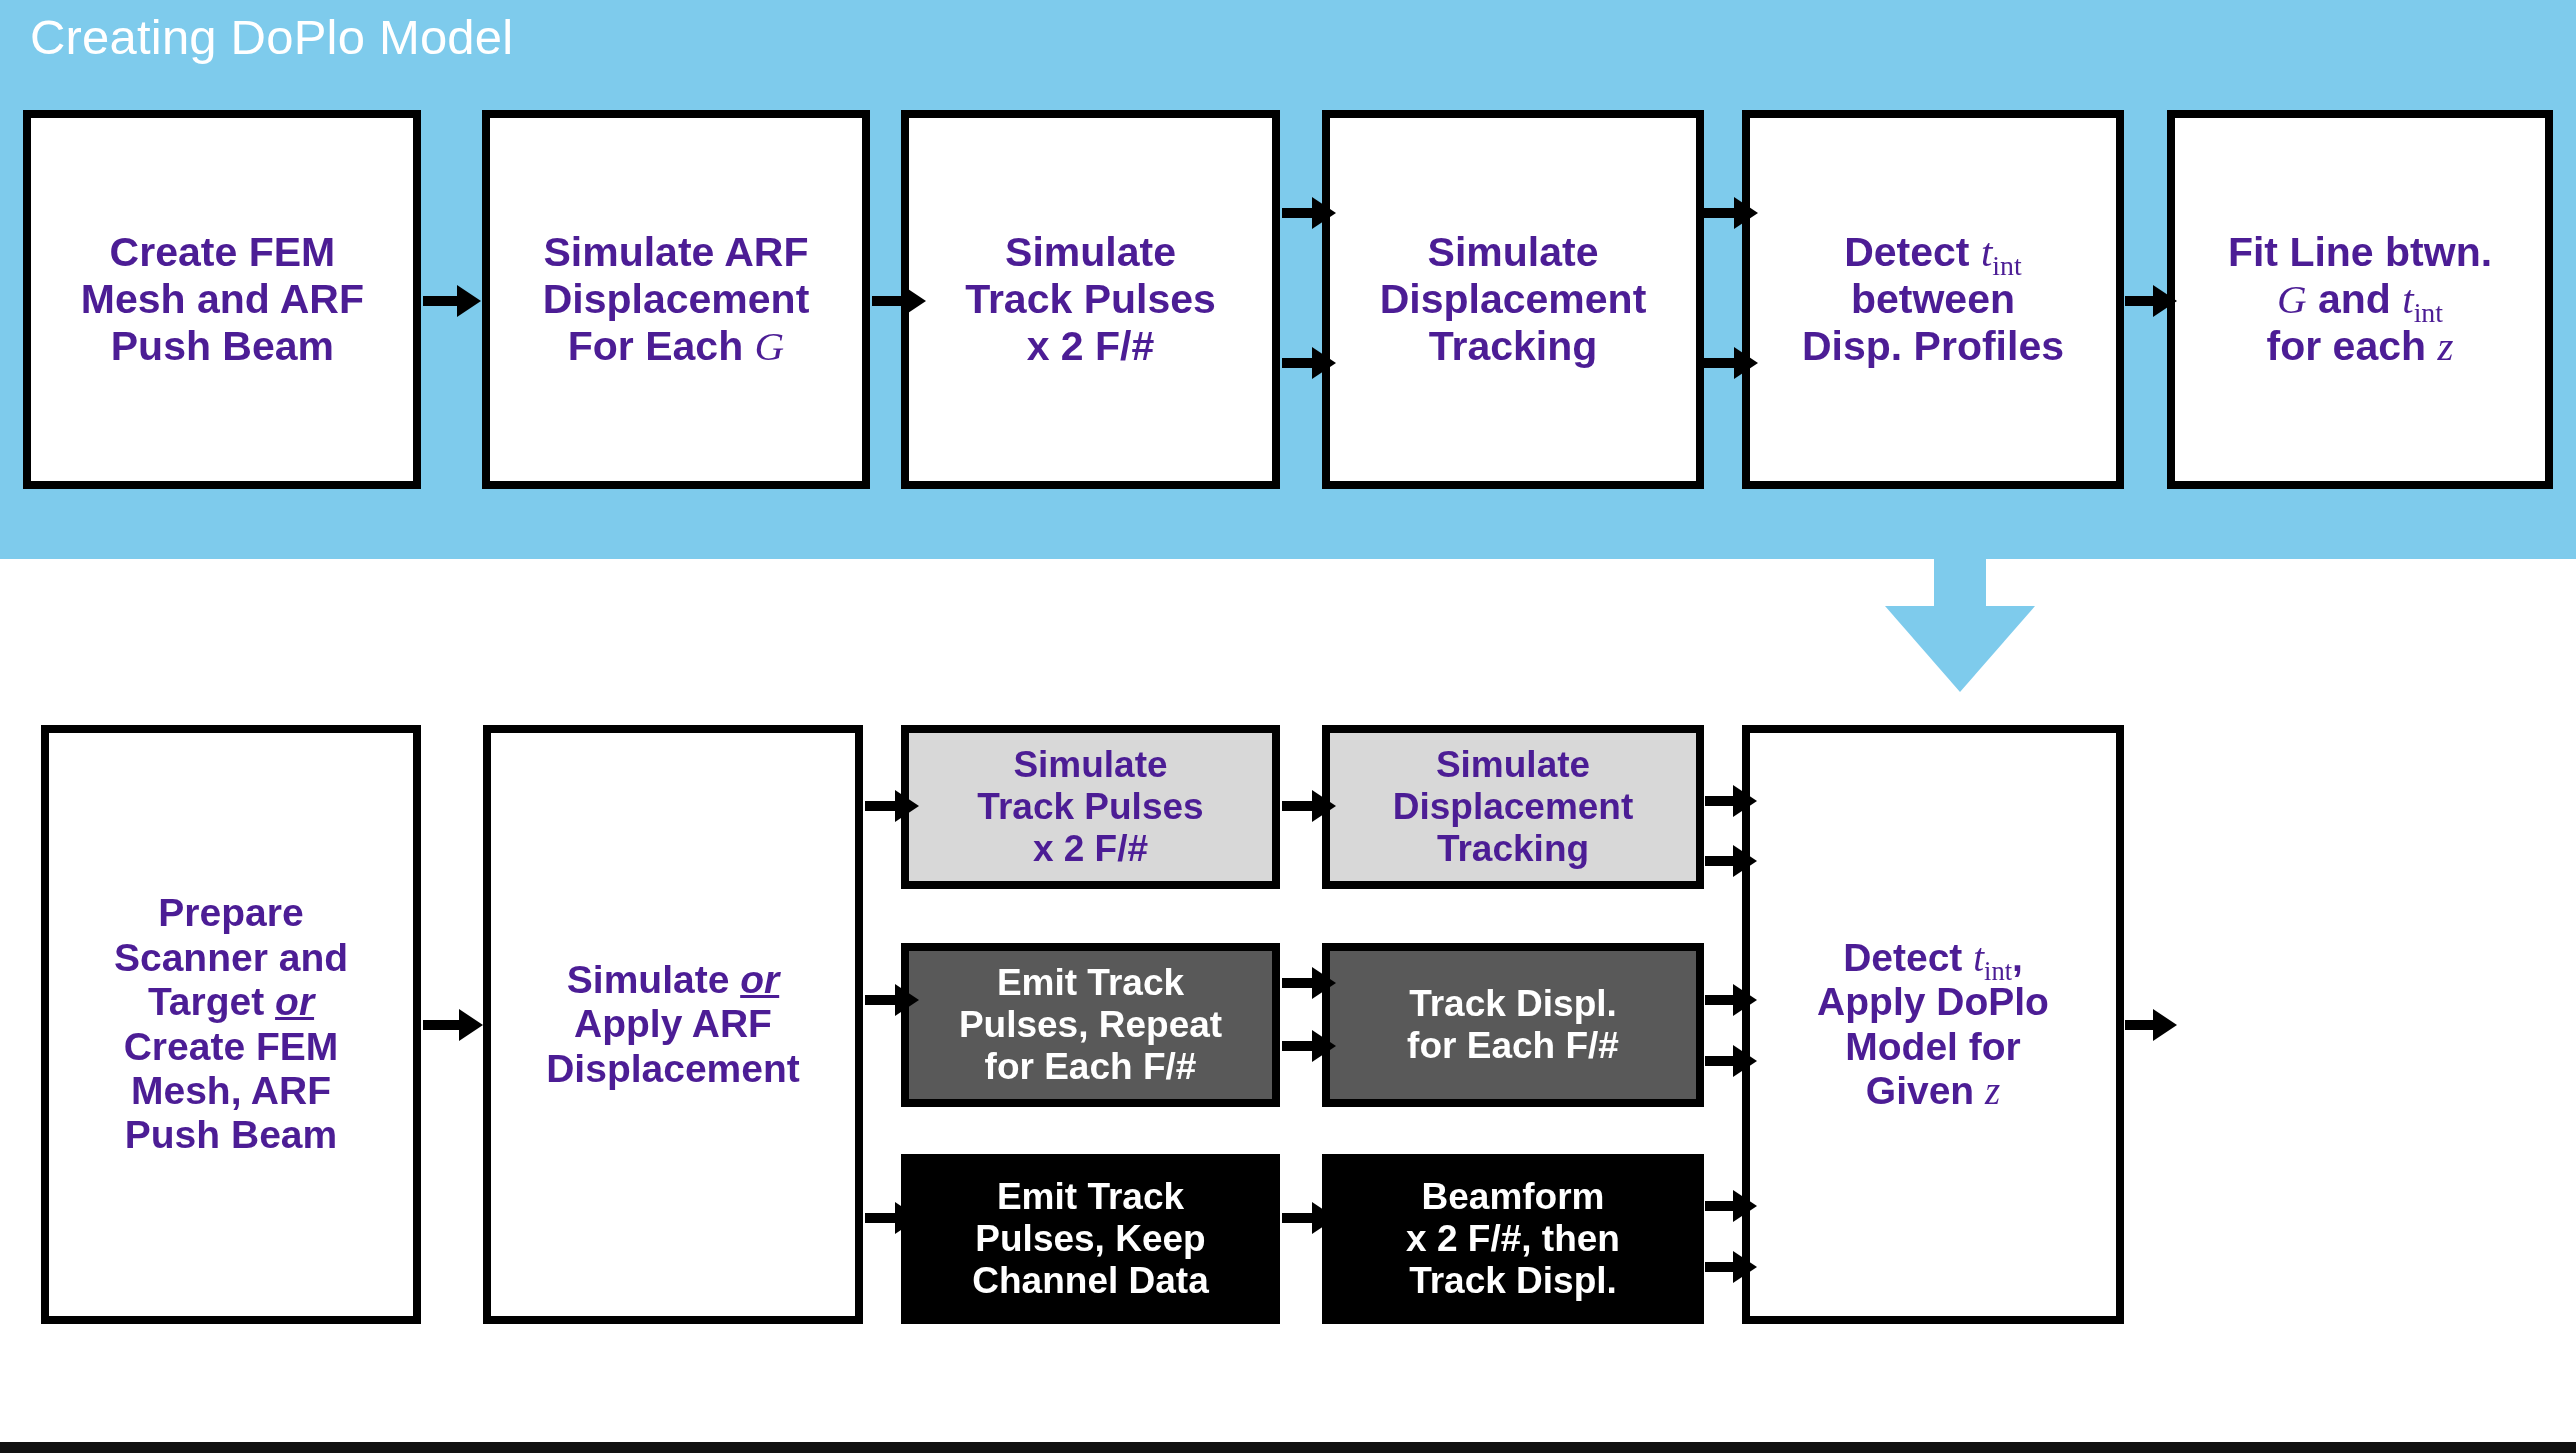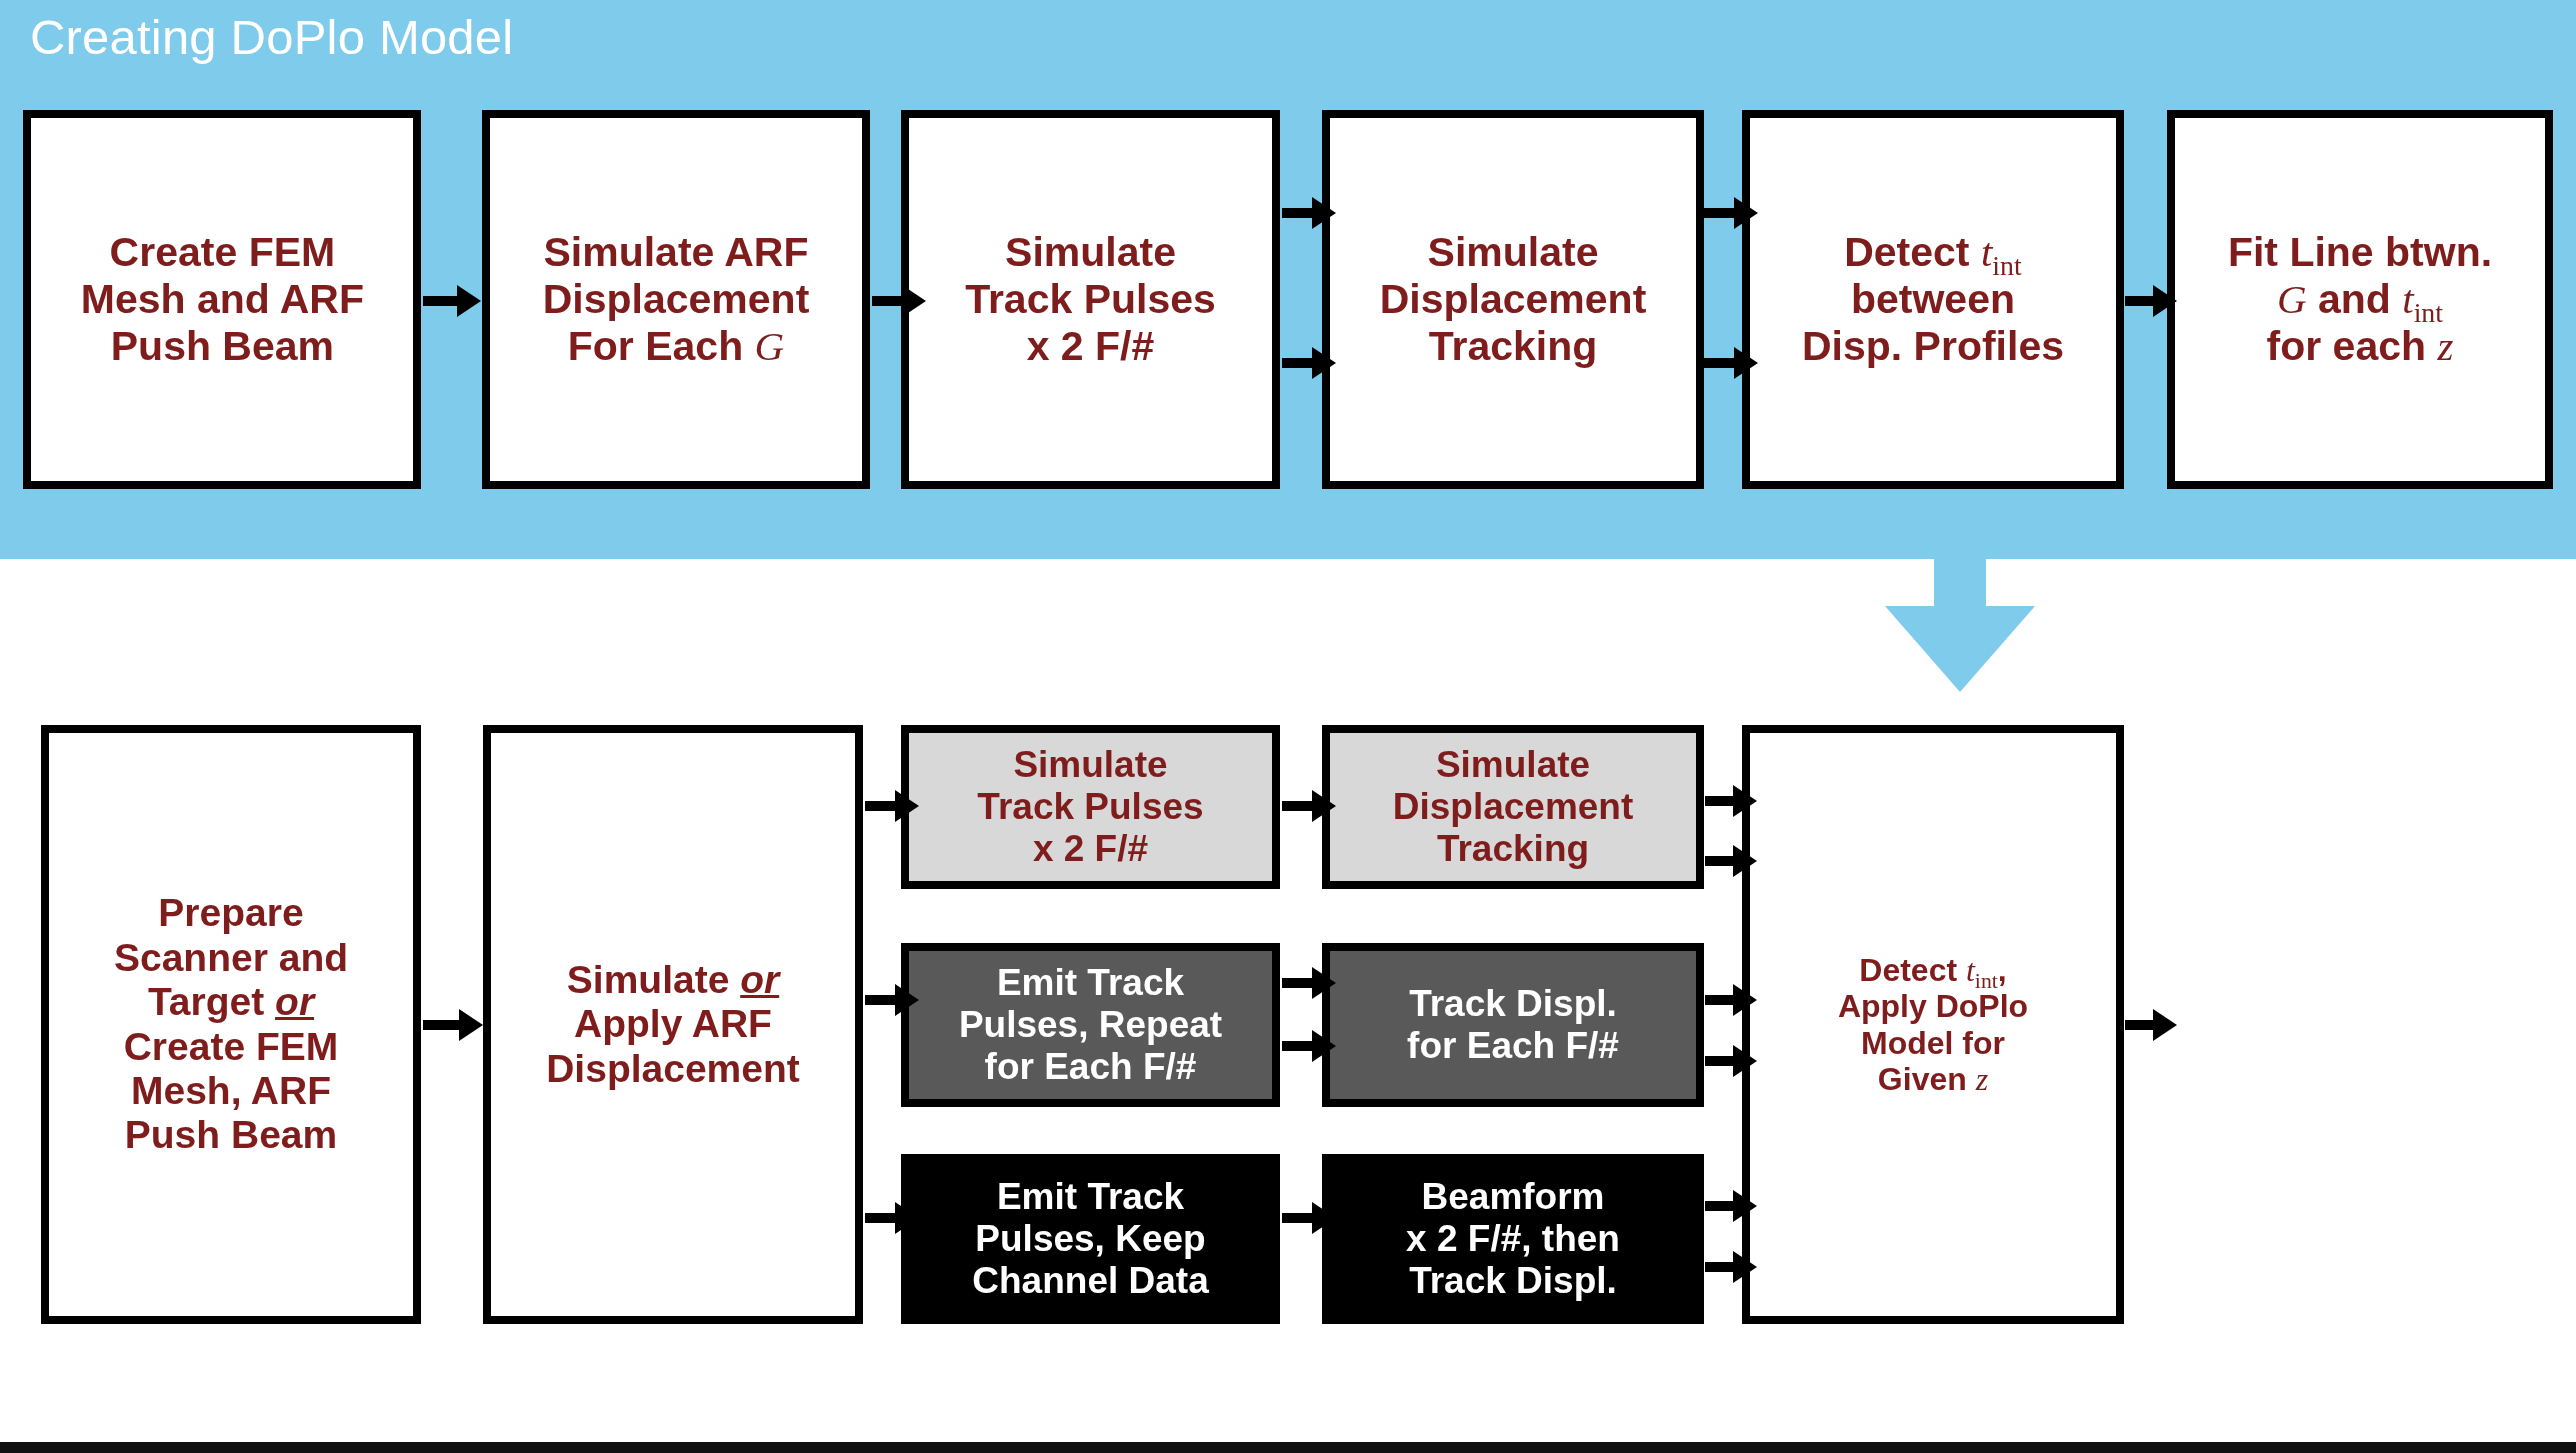--- a/index.html
+++ b/index.html
@@ -49,21 +49,21 @@
   
   .box{
     position:absolute;
     box-sizing:border-box;
     border:8.4px solid #000000;
     background:#ffffff;
     display:flex;align-items:center;justify-content:center;
     text-align:center;
     font-weight:bold;
     line-height:1.14;
-    color:#7f1d1d;
+    color:#4c1d95;
   }
   .box.light{background:#D8D8D8;}
   .box.dark{background:#595959;color:#ffffff;}
   .box.black{background:#000000;color:#ffffff;}
 
   .box .txt{padding:0 7.5px;display:block;}
 
   
   .mi{font-family:"Liberation Serif", serif;font-style:italic;font-weight:normal;}
   .msub{font-family:"Liberation Serif", serif;font-style:normal;font-size:0.68em;
@@ -168,21 +168,21 @@
     <span class="txt">Track Displ.<br>for Each F/#</span>
   </div>
 
   <div class="box black" style="left:901px;top:1154px;width:379px;height:170px;font-size:37px;">
     <span class="txt">Emit Track<br>Pulses, Keep<br>Channel Data</span>
   </div>
   <div class="box black" style="left:1322px;top:1154px;width:382px;height:170px;font-size:37px;">
     <span class="txt">Beamform<br>x 2 F/#, then<br>Track Displ.</span>
   </div>
 
-  <div class="box" style="left:1742px;top:725px;width:382px;height:599px;font-size:32px;">
+  <div class="box" style="left:1742px;top:725px;width:382px;height:599px;font-size:39px;">
     <span class="txt">Detect <i class="mi">t</i><span class="msub">int</span>,<br>Apply DoPlo<br>Model for<br>Given <i class="mi">z</i></span>
   </div>
 
 
   <div class="arrow" style="left:423px;top:1020px;width:62px;">
     <div class="line" style="width:39px;"></div>
       <div class="tip" style="left:36px;"></div>
   </div>
 
   <div class="arrow" style="left:865px;top:801px;width:56px;">

